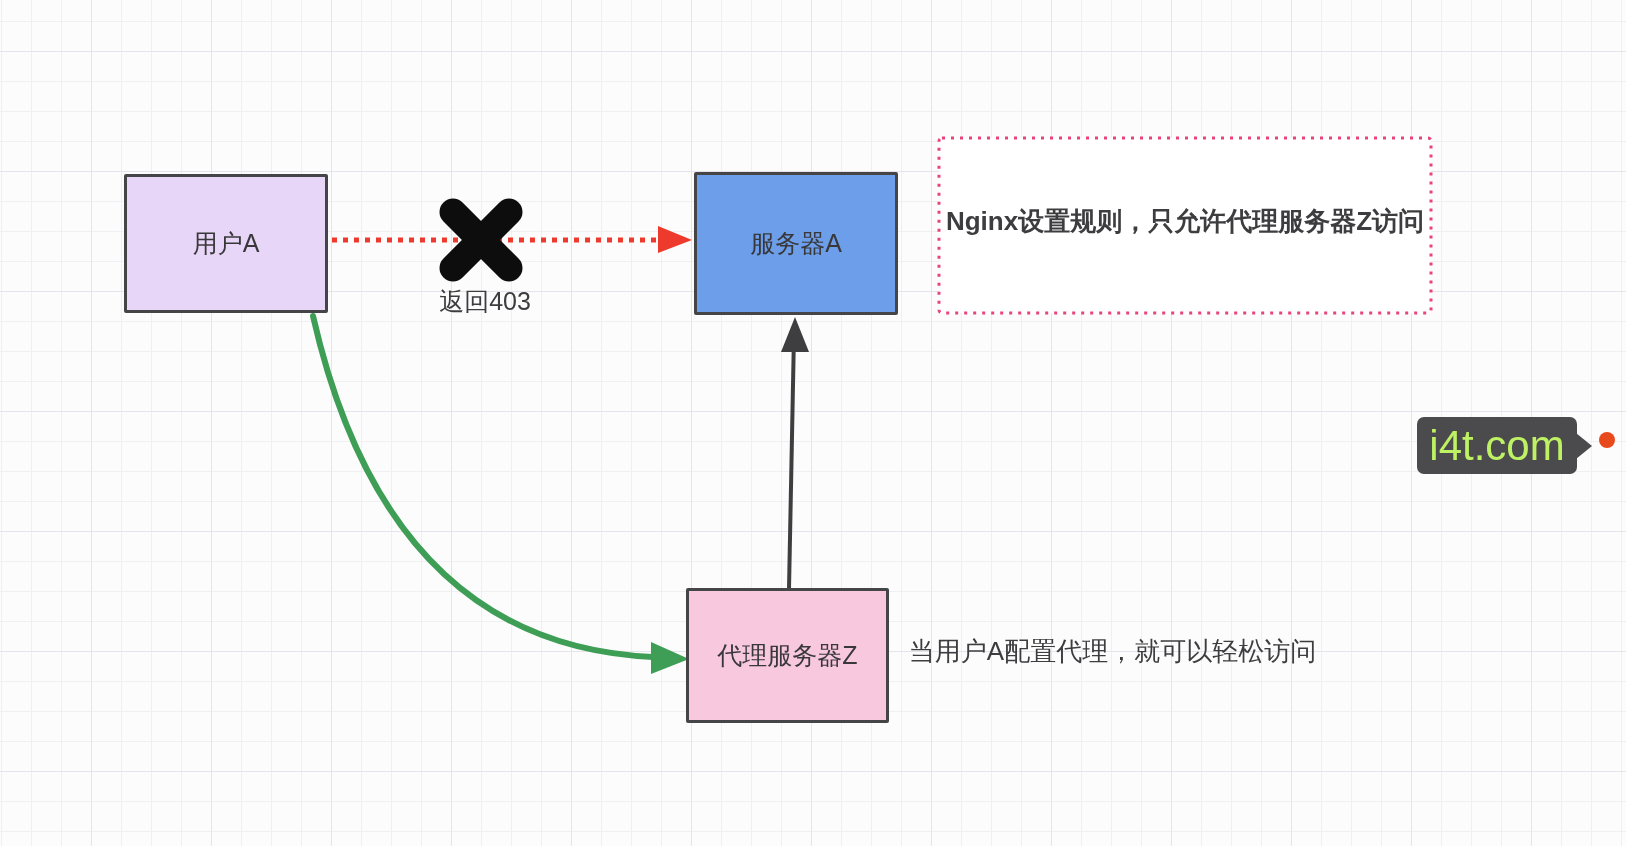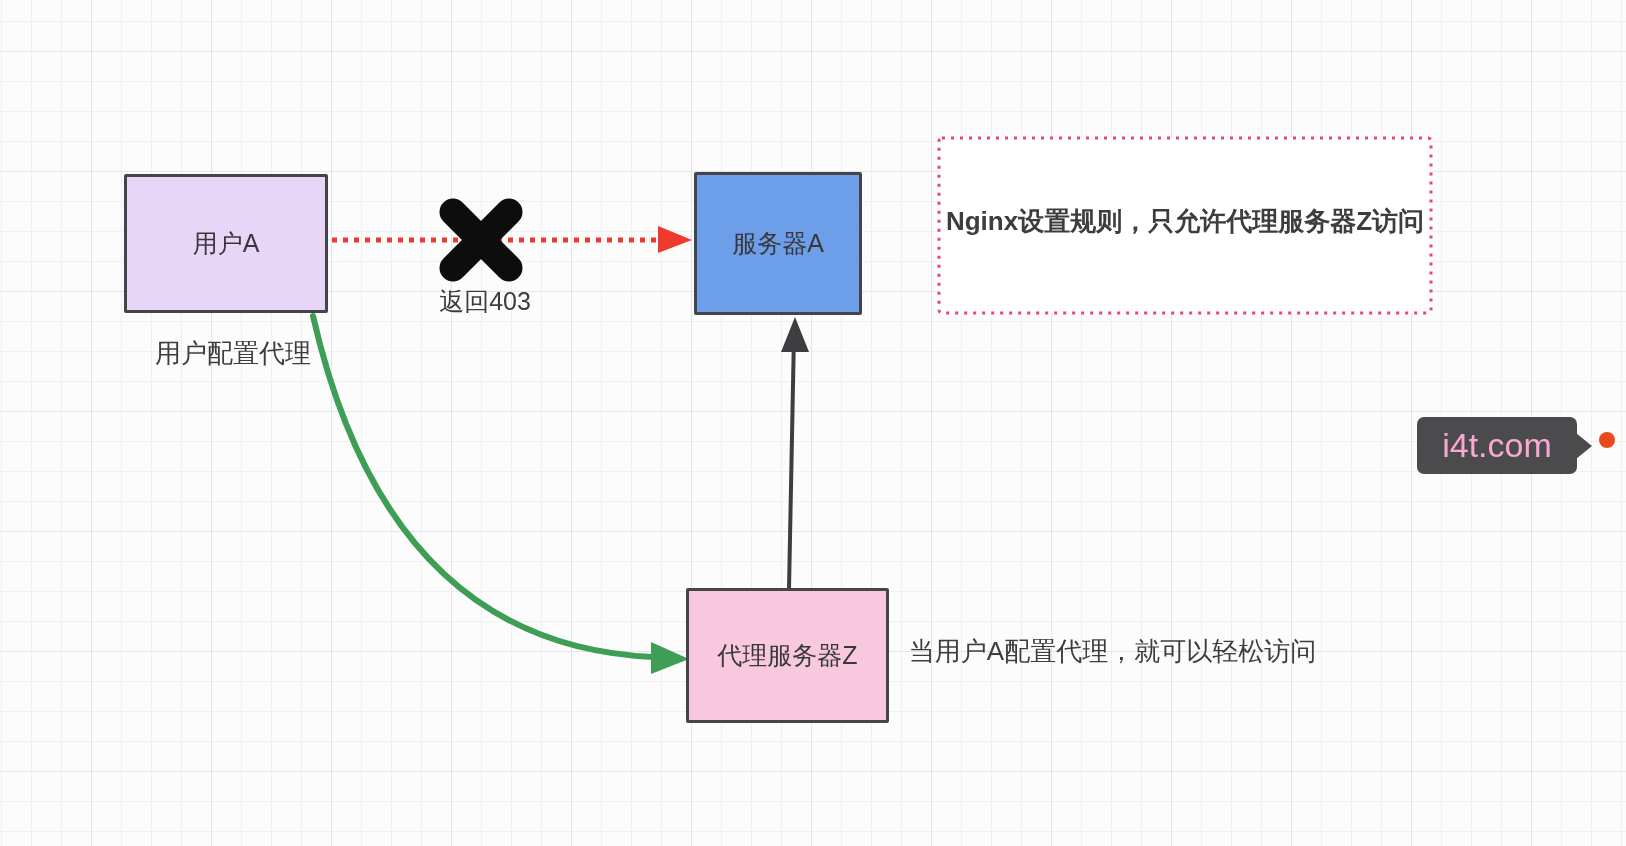--- a/index.html
+++ b/index.html
@@ -32,21 +32,21 @@
     box-sizing: border-box;
     border: 3px solid #454547;
     border-radius: 2px;
     display: flex;
     align-items: center;
     justify-content: center;
     font-size: 25px;
     color: #38383a;
   }
   .node-user-a   { left: 124px; top: 174px; width: 204px; height: 139px; background: #e8d6f8; }
-  .node-server-a { left: 694px; top: 172px; width: 168px; height: 143px; background: #6d9eea; }
+  .node-server-a { left: 694px; top: 172px; width: 204px; height: 143px; background: #6d9eea; }
   .node-proxy-z  { left: 686px; top: 588px; width: 203px; height: 135px; background: #f8c8de; }
   .float-label {
     position: absolute;
     color: #3d3d3f;
     text-align: center;
   }
   .lbl-user-note  { left: 133px; top: 336px; width: 200px; font-size: 26px; }
   .lbl-return-403 { left: 415px; top: 285px; width: 140px; font-size: 25px; }
   .lbl-nginx-rule {
     left: 939px; top: 134px; width: 492px; height: 175px;
@@ -55,22 +55,22 @@
     font-weight: bold;
   }
   .lbl-proxy-note { left: 890px; top: 633px; width: 445px; font-size: 26px; line-height: 36px; }
   .watermark {
     position: absolute;
     left: 1417px; top: 417px;
     width: 160px; height: 57px;
     background: #4b4b4d;
     border-radius: 7px;
     display: flex; align-items: center; justify-content: center;
-    color: #f9a8d4;
-    font-size: 34px;
+    color: #bef264;
+    font-size: 42px;
   }
   .watermark .pointer {
     position: absolute;
     right: -15px; top: 50%;
     transform: translateY(-50%);
     width: 0; height: 0;
     border-top: 13px solid transparent;
     border-bottom: 13px solid transparent;
     border-left: 16px solid #4b4b4d;
   }
@@ -111,21 +111,20 @@
   </div>
 
   <div class="node node-server-a">
     <span>服务器A</span>
   </div>
 
   <div class="node node-proxy-z">
     <span>代理服务器Z</span>
   </div>
 
-  <div class="float-label lbl-user-note">用户配置代理</div>
 
   <div class="float-label lbl-return-403">返回403</div>
 
   <div class="float-label lbl-nginx-rule">
     <span>Nginx设置规则，只允许代理服务器Z访问</span>
   </div>
 
   <div class="float-label lbl-proxy-note">
     <div>当用户A配置代理，就可以轻松访问</div>
   </div>

